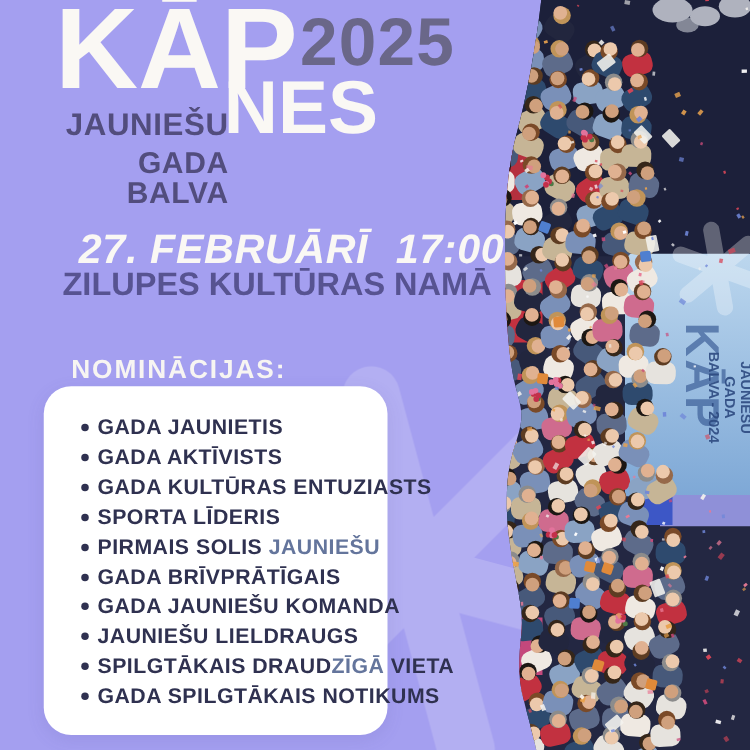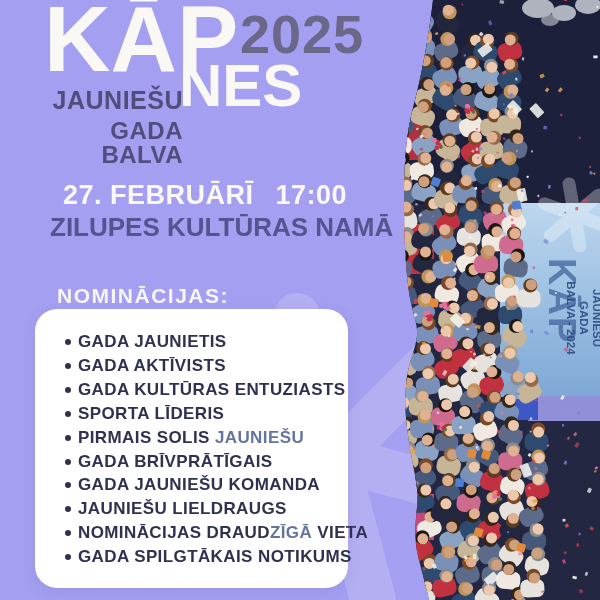--- a/index.html
+++ b/index.html
@@ -12,26 +12,26 @@
   
   .ttl{position:absolute;font-weight:bold;line-height:1;white-space:nowrap;}
   #logo-kap{left:44px;top:-7px;font-size:92px;color:var(--title,#faf8f4);}
   #logo-year{left:240px;top:7px;font-size:54px;color:var(--year,#6a6789);letter-spacing:1px;text-align:right;}
   #logo-nes{left:179px;top:56px;font-size:60px;color:var(--title,#faf8f4);}
   #tagline{position:absolute;left:30px;top:88px;width:153px;text-align:right;color:var(--tagline,#524d7d);font-weight:bold;line-height:1;}
   #tagline .t1{display:block;font-size:25px;letter-spacing:.5px;}
   #tagline .t2{display:block;font-size:24px;margin-top:6px;letter-spacing:.5px;}
 
   
-  #dateline{position:absolute;left:63px;top:180px;display:flex;gap:22px;color:var(--title,#faf8f4);font-weight:bold;font-size:27px;letter-spacing:.5px;}
+  #dateline{position:absolute;left:63px;top:180px;display:flex;gap:22px;color:var(--title,#faf8f4);font-weight:bold;font-size:33px;letter-spacing:.5px;font-style:italic;}
   #venue{position:absolute;left:50px;top:212px;font-size:26px;font-weight:bold;color:var(--venue,#575391);letter-spacing:0;white-space:nowrap;}
 
   
   #nom-heading{position:absolute;left:57px;top:284px;font-size:21px;font-weight:bold;color:var(--heading,#f7f5f2);letter-spacing:1.5px;}
-  #nom-card{position:absolute;left:35px;top:309px;width:313px;height:279px;background:var(--card,#ffffff);border-radius:22px;box-shadow:0 4px 14px rgba(80,70,160,.12);}
+  #nom-card{position:absolute;left:35px;top:309px;width:275px;height:279px;background:var(--card,#ffffff);border-radius:22px;box-shadow:0 4px 14px rgba(80,70,160,.12);}
   #nom-list{margin:0;padding:21px 0 0 30px;list-style:none;}
   #nom-list li{position:relative;padding-left:13px;font-size:17px;font-weight:bold;color:var(--item,#2f3150);line-height:23.9px;white-space:nowrap;letter-spacing:.4px;}
   #nom-list li::before{content:"";position:absolute;left:0;top:9px;width:6px;height:6px;border-radius:50%;background:var(--item,#2f3150);}
   #nom-list .muted{color:var(--item_muted,#64759c);}
 
   
   #photo{position:absolute;left:0;top:0;width:600px;height:600px;}
 </style>
 </head>
 <body>
@@ -64,21 +64,21 @@
   <div id="nom-card">
     <ul id="nom-list">
         <li><span>GADA JAUNIETIS</span></li>
         <li><span>GADA AKTĪVISTS</span></li>
         <li><span>GADA KULTŪRAS ENTUZIASTS</span></li>
         <li><span>SPORTA LĪDERIS</span></li>
         <li><span>PIRMAIS SOLIS </span><span class="muted">JAUNIEŠU</span></li>
         <li><span>GADA BRĪVPRĀTĪGAIS</span></li>
         <li><span>GADA JAUNIEŠU KOMANDA</span></li>
         <li><span>JAUNIEŠU LIELDRAUGS</span></li>
-        <li><span>NOMINĀCIJAS DRAUD</span><span class="muted">ZĪGĀ</span><span> VIETA</span></li>
+        <li><span>SPILGTĀKAIS DRAUD</span><span class="muted">ZĪGĀ</span><span> VIETA</span></li>
         <li><span>GADA SPILGTĀKAIS NOTIKUMS</span></li>
       </ul>
   </div>
 
   <svg id="photo" viewBox="0 0 600 600">
     <defs>
       <clipPath id="photoclip">
         <path d="M433,0 C429,35 422,75 413,108 C406,135 404,165 404,200 C404,240 406,275 410,298 C413,315 418,324 417,336 C415,352 408,362 406,386 C404,410 407,432 411,454 C415,476 419,490 417,508 C415,526 414,542 419,560 C423,576 427,590 429,600 L600,600 L600,0 Z"></path>
       </clipPath>
       <linearGradient id="bdgrad" x1="0" y1="0" x2="0" y2="1">

